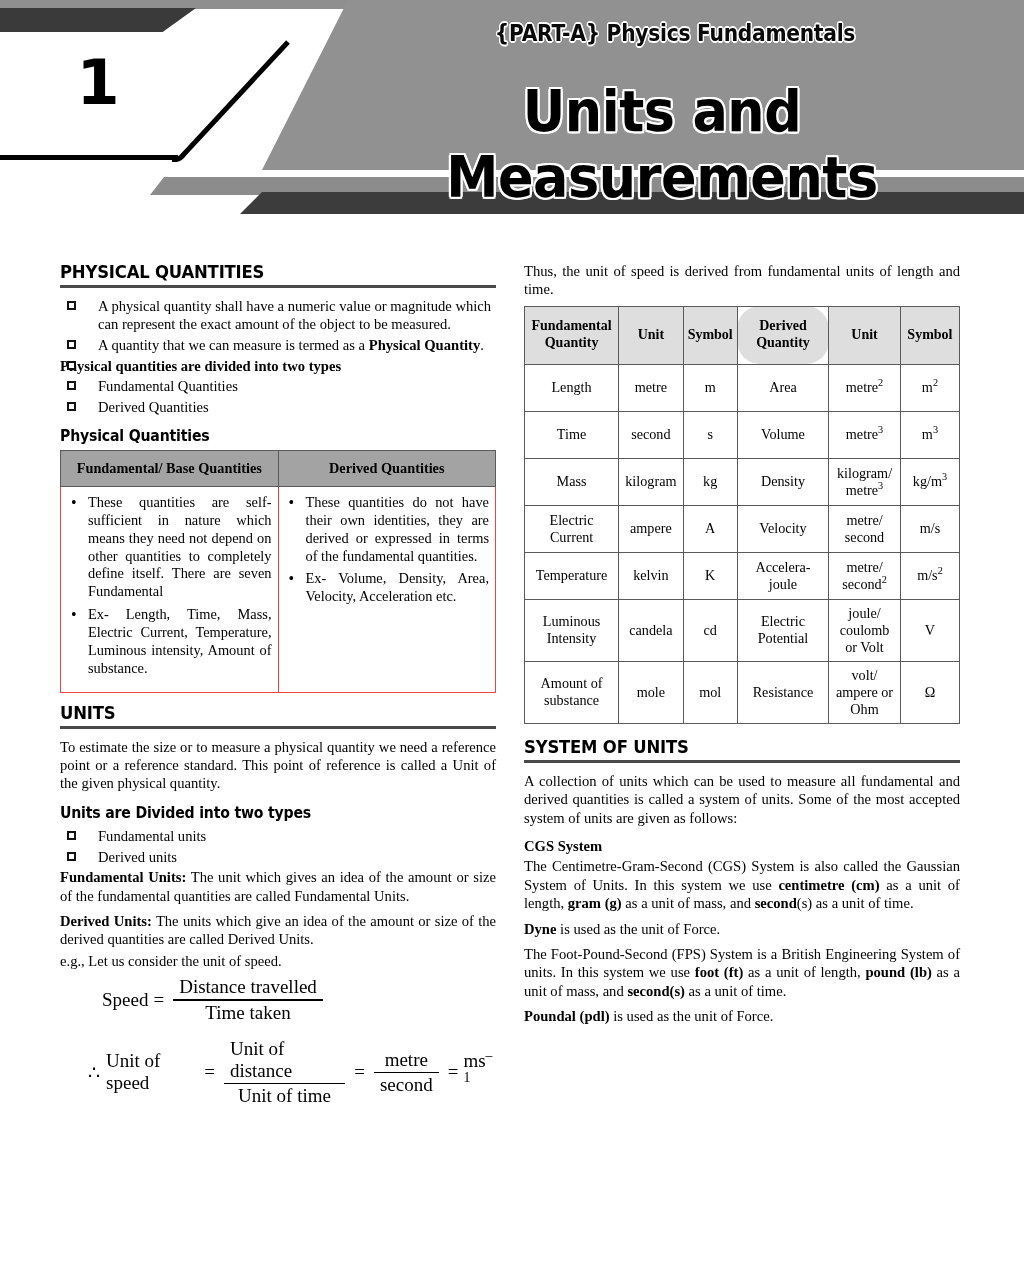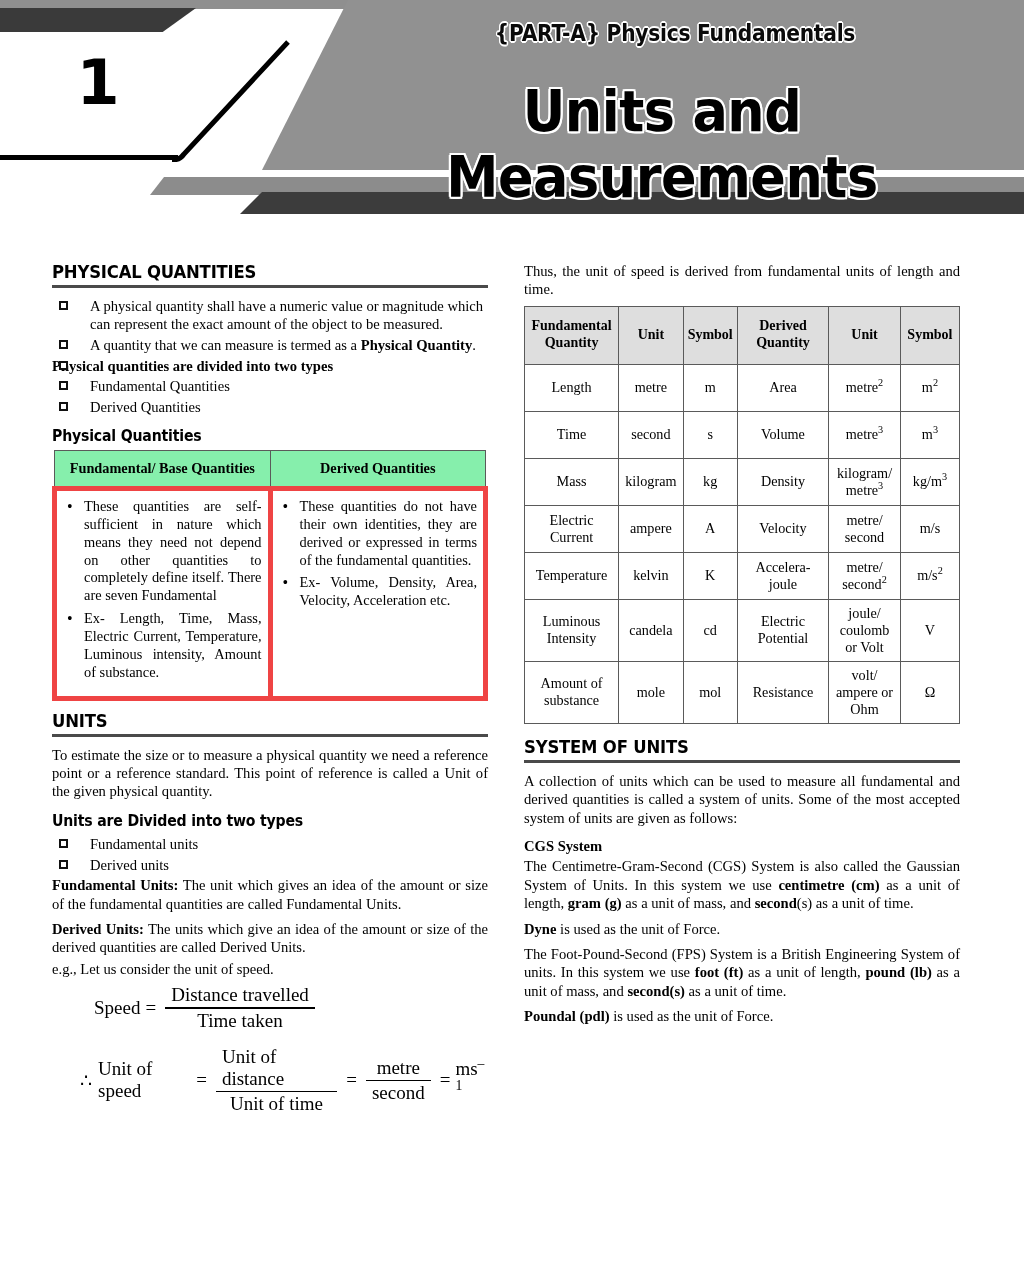--- a/index.html
+++ b/index.html
@@ -134,21 +134,21 @@
     position: absolute;
     left: 0; top: 262px;
     width: 1024px;
     height: 1003px;
   }
   .col {
     position: absolute;
     top: 0;
     width: 436px;
   }
-  .col-left  { left: 52px; }
+  .col-left  { left: 60px; }
   .col-right { left: 524px; }
 
   
   .sec-head {
     font-family: "DejaVu Sans", sans-serif;
     font-size: 17.5px;
     font-weight: bold;
     letter-spacing: -0.2px;
     color: #000;
     transform: scaleX(0.94);
@@ -230,28 +230,28 @@
   table.tbl th {
     background: #dedede;
     font-weight: bold;
     font-size: 14px;
   }
 
   
   table.cmp { border-collapse: collapse; width: 100%; margin-bottom: 4px; }
   table.cmp th {
     border: 1px solid #5a5a5a;
-    background: #86efac;
+    background: #a3a3a3;
     font-weight: bold;
     font-size: 14.3px;
     padding: 9px 5px;
     text-align: center;
   }
   table.cmp td {
-    border: 5px solid #ef4444;
+    border: 1px solid #ef4444;
     vertical-align: top;
     padding: 7px 6px 9px 6px;
   }
   ul.dot { list-style: none; margin: 0; padding: 0; }
   ul.dot > li {
     position: relative;
     padding-left: 21px;
     font-size: 14.4px;
     line-height: 1.24;
     margin-bottom: 5px;
@@ -263,21 +263,21 @@
     left: 4px; top: -1px;
     font-size: 16px;
   }
 
   
   table.units td { height: 47px; }
   table.units th { height: 58px; }
   .c1 { width: 97px; }
   .c2 { width: 67px; }
   .c3 { width: 54px; }
-  .c4 { width: 104px; }
+  .c4 { width: 104px; border-radius: 23px; }
   .c5 { width: 76px; }
   .c6 { width: 62px; }
 
   sup { font-size: 0.72em; vertical-align: super; line-height: 0; }
 
   
   .formula-block { margin-top: 6px; }
   .frm-row {
     display: flex;
     align-items: center;

